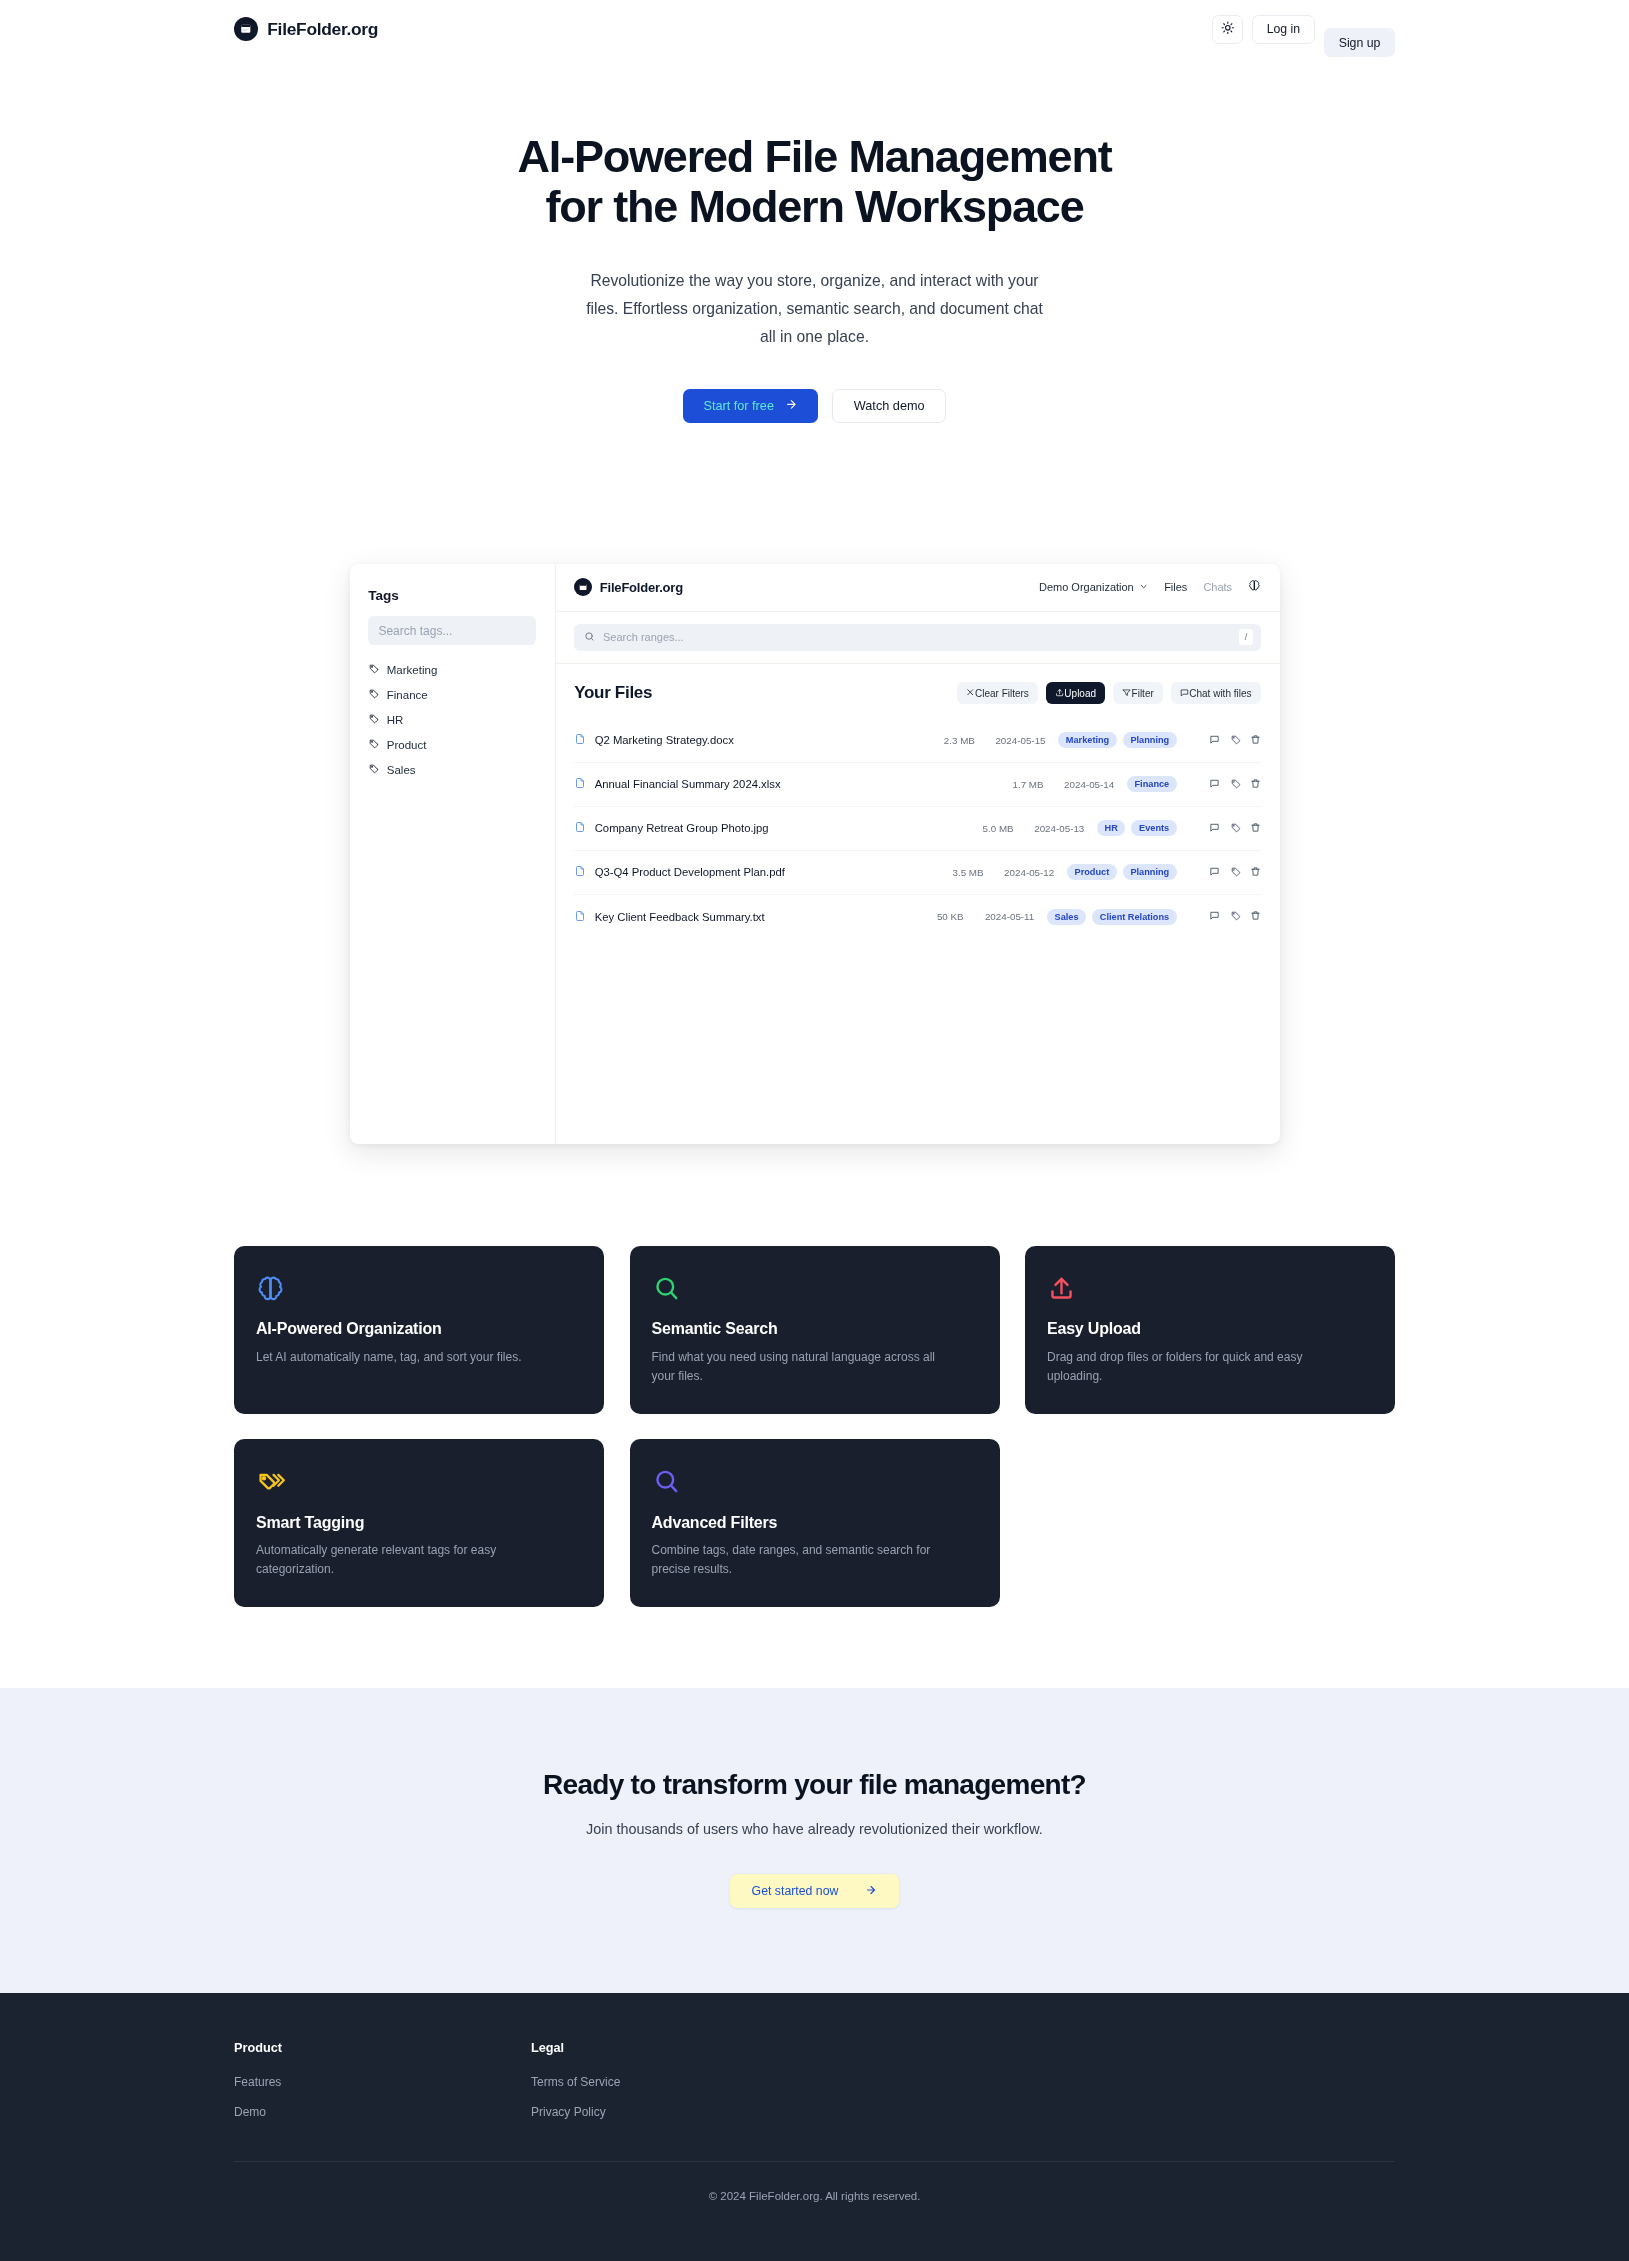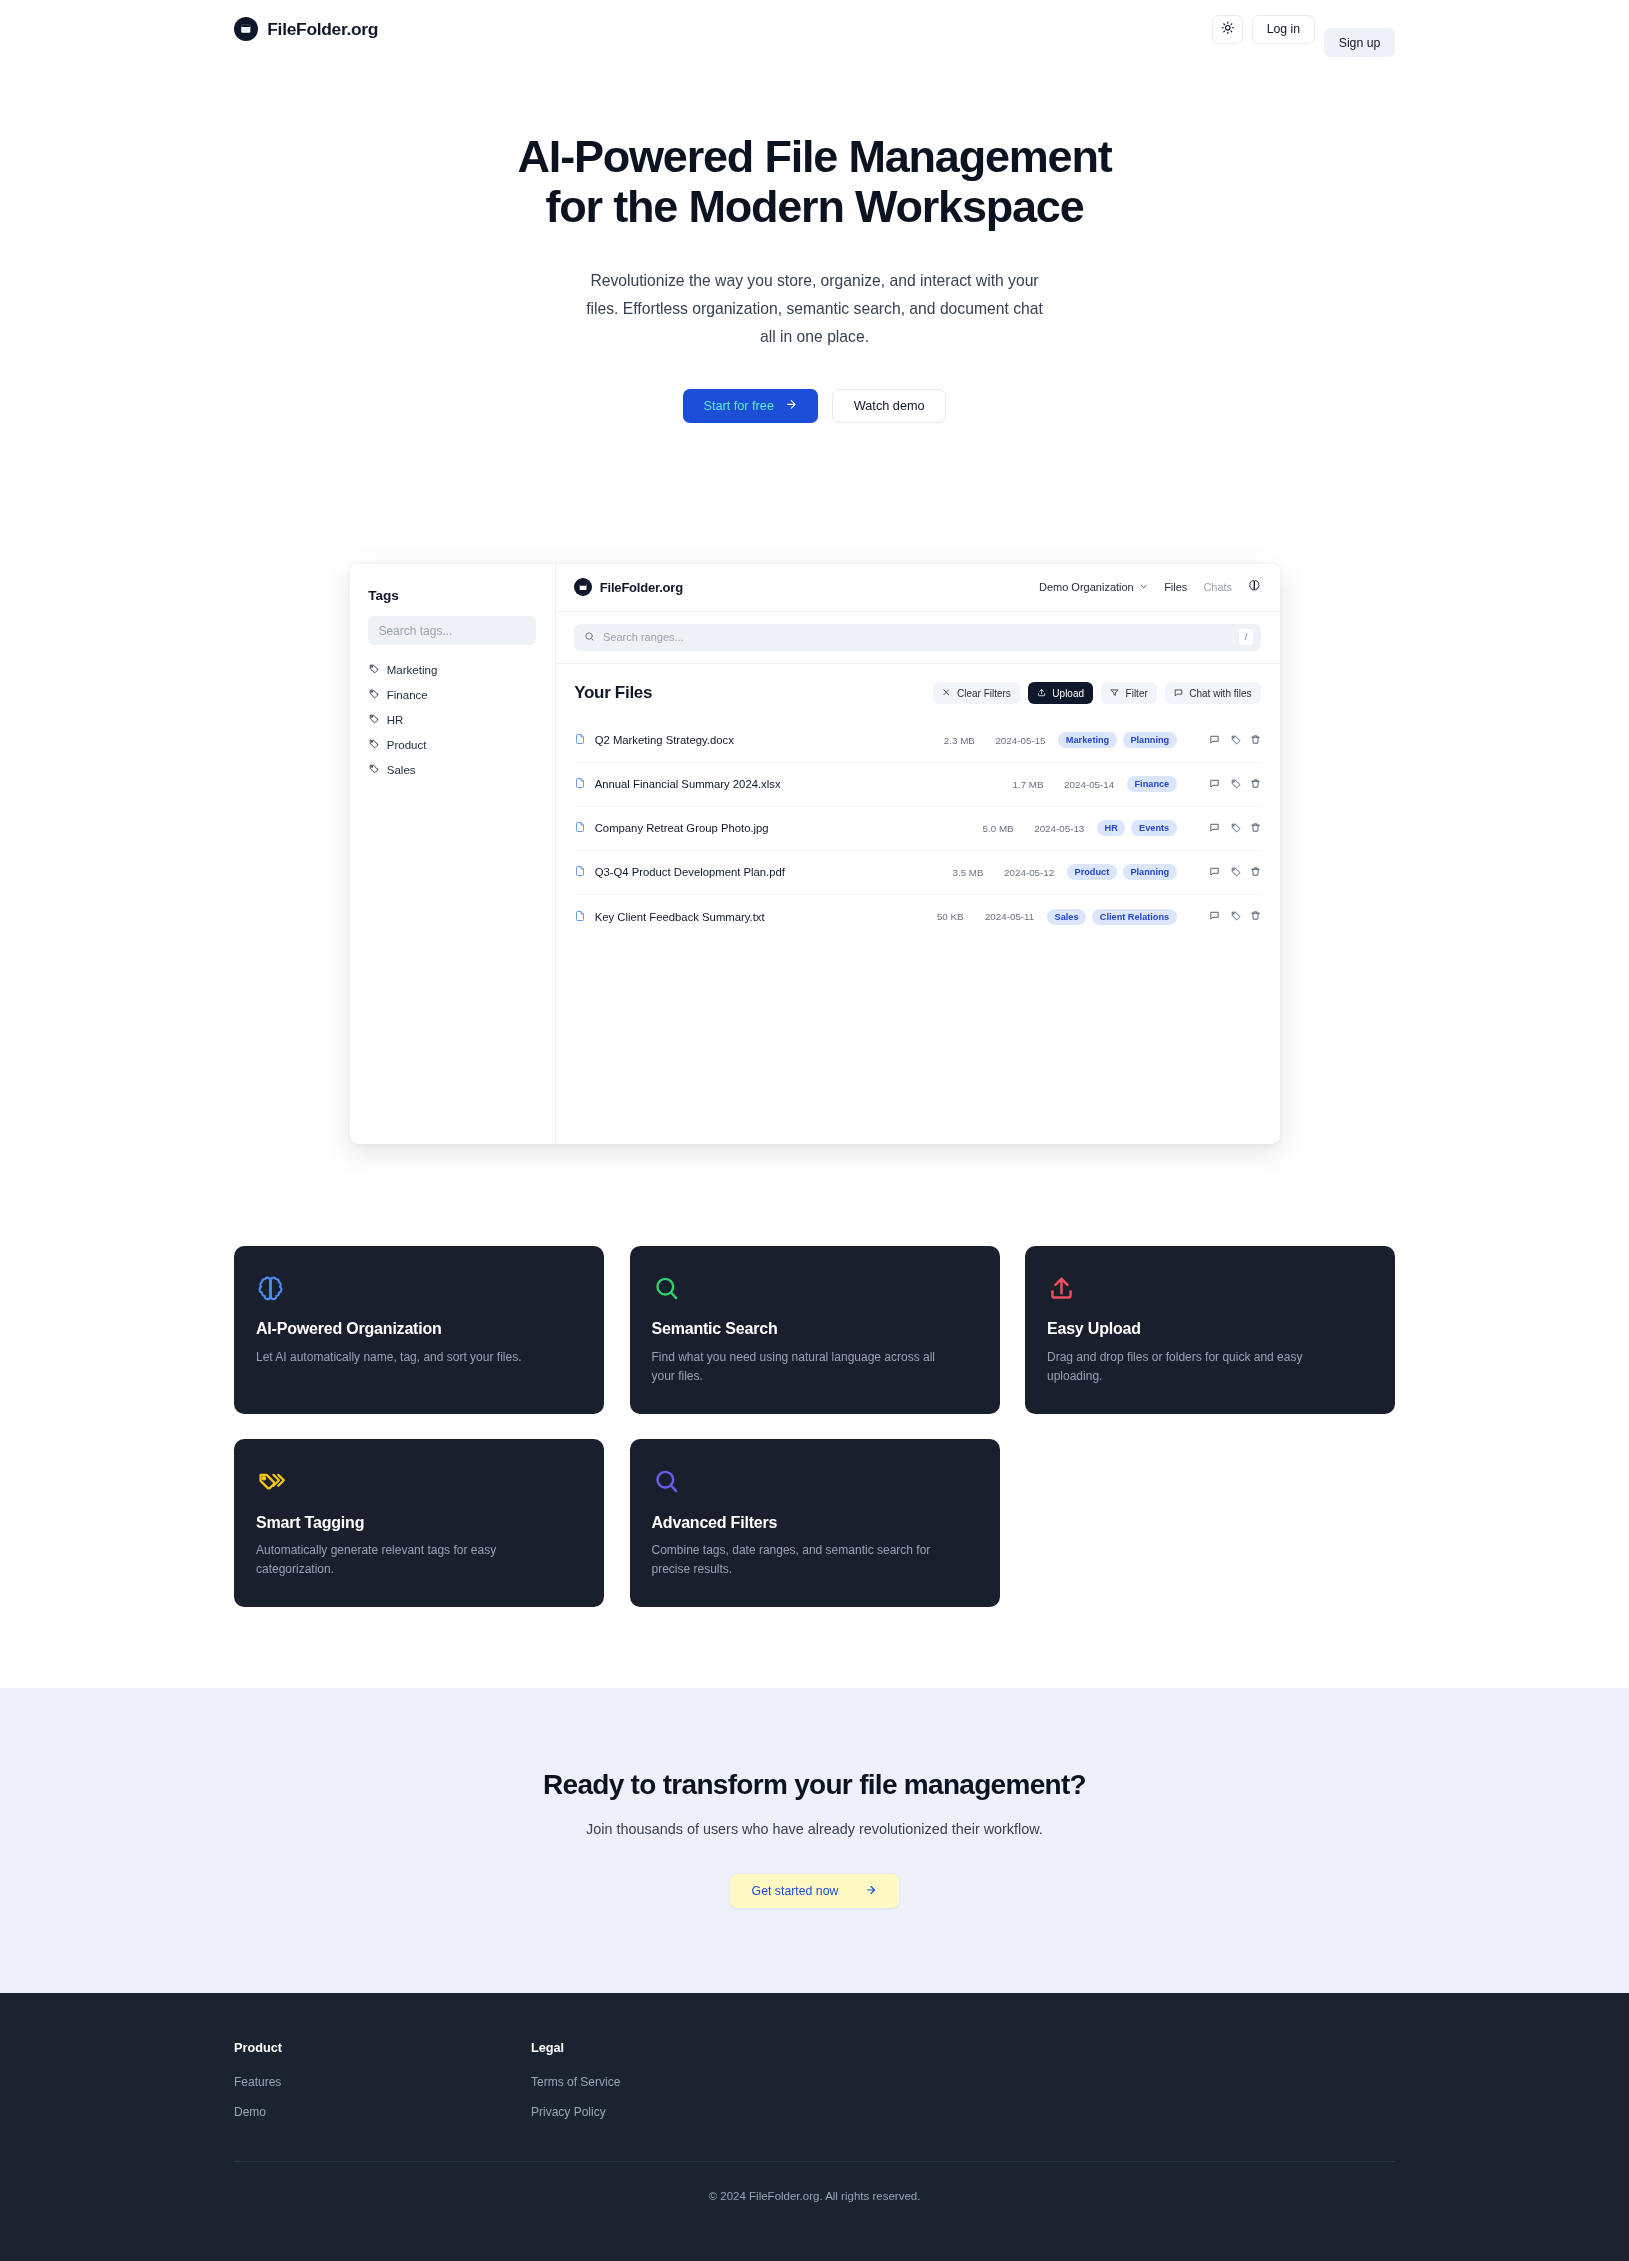--- a/index.html
+++ b/index.html
@@ -140,21 +140,21 @@
   }
 
   .files-zone { padding: 18.7px 18.7px 0; flex: 1; }
   .files-head { display: flex; align-items: center; justify-content: space-between; }
   .files-title { font-size: 17px; font-weight: 700; letter-spacing: -0.3px; }
   .files-actions { display: flex; align-items: center; gap: 7.6px; }
   .chip {
     height: 22px; padding: 0 9.3px; border-radius: 6px;
     background: #f1f4f8; border: none;
     font-size: 10px; color: #1f2937;
-    display: inline-flex; align-items: center; gap: 6px;
+    display: inline-flex; align-items: center; gap: 0;
     cursor: pointer; font-family: inherit; white-space: nowrap;
   }
   .chip.dark { background: #0f172a; color: #ffffff; }
 
   .file-rows { margin-top: 14.4px; }
   .file-row {
     height: 44px; display: flex; align-items: center;
     border-bottom: 0.8px solid #f2f4f7;
     cursor: pointer;
   }

